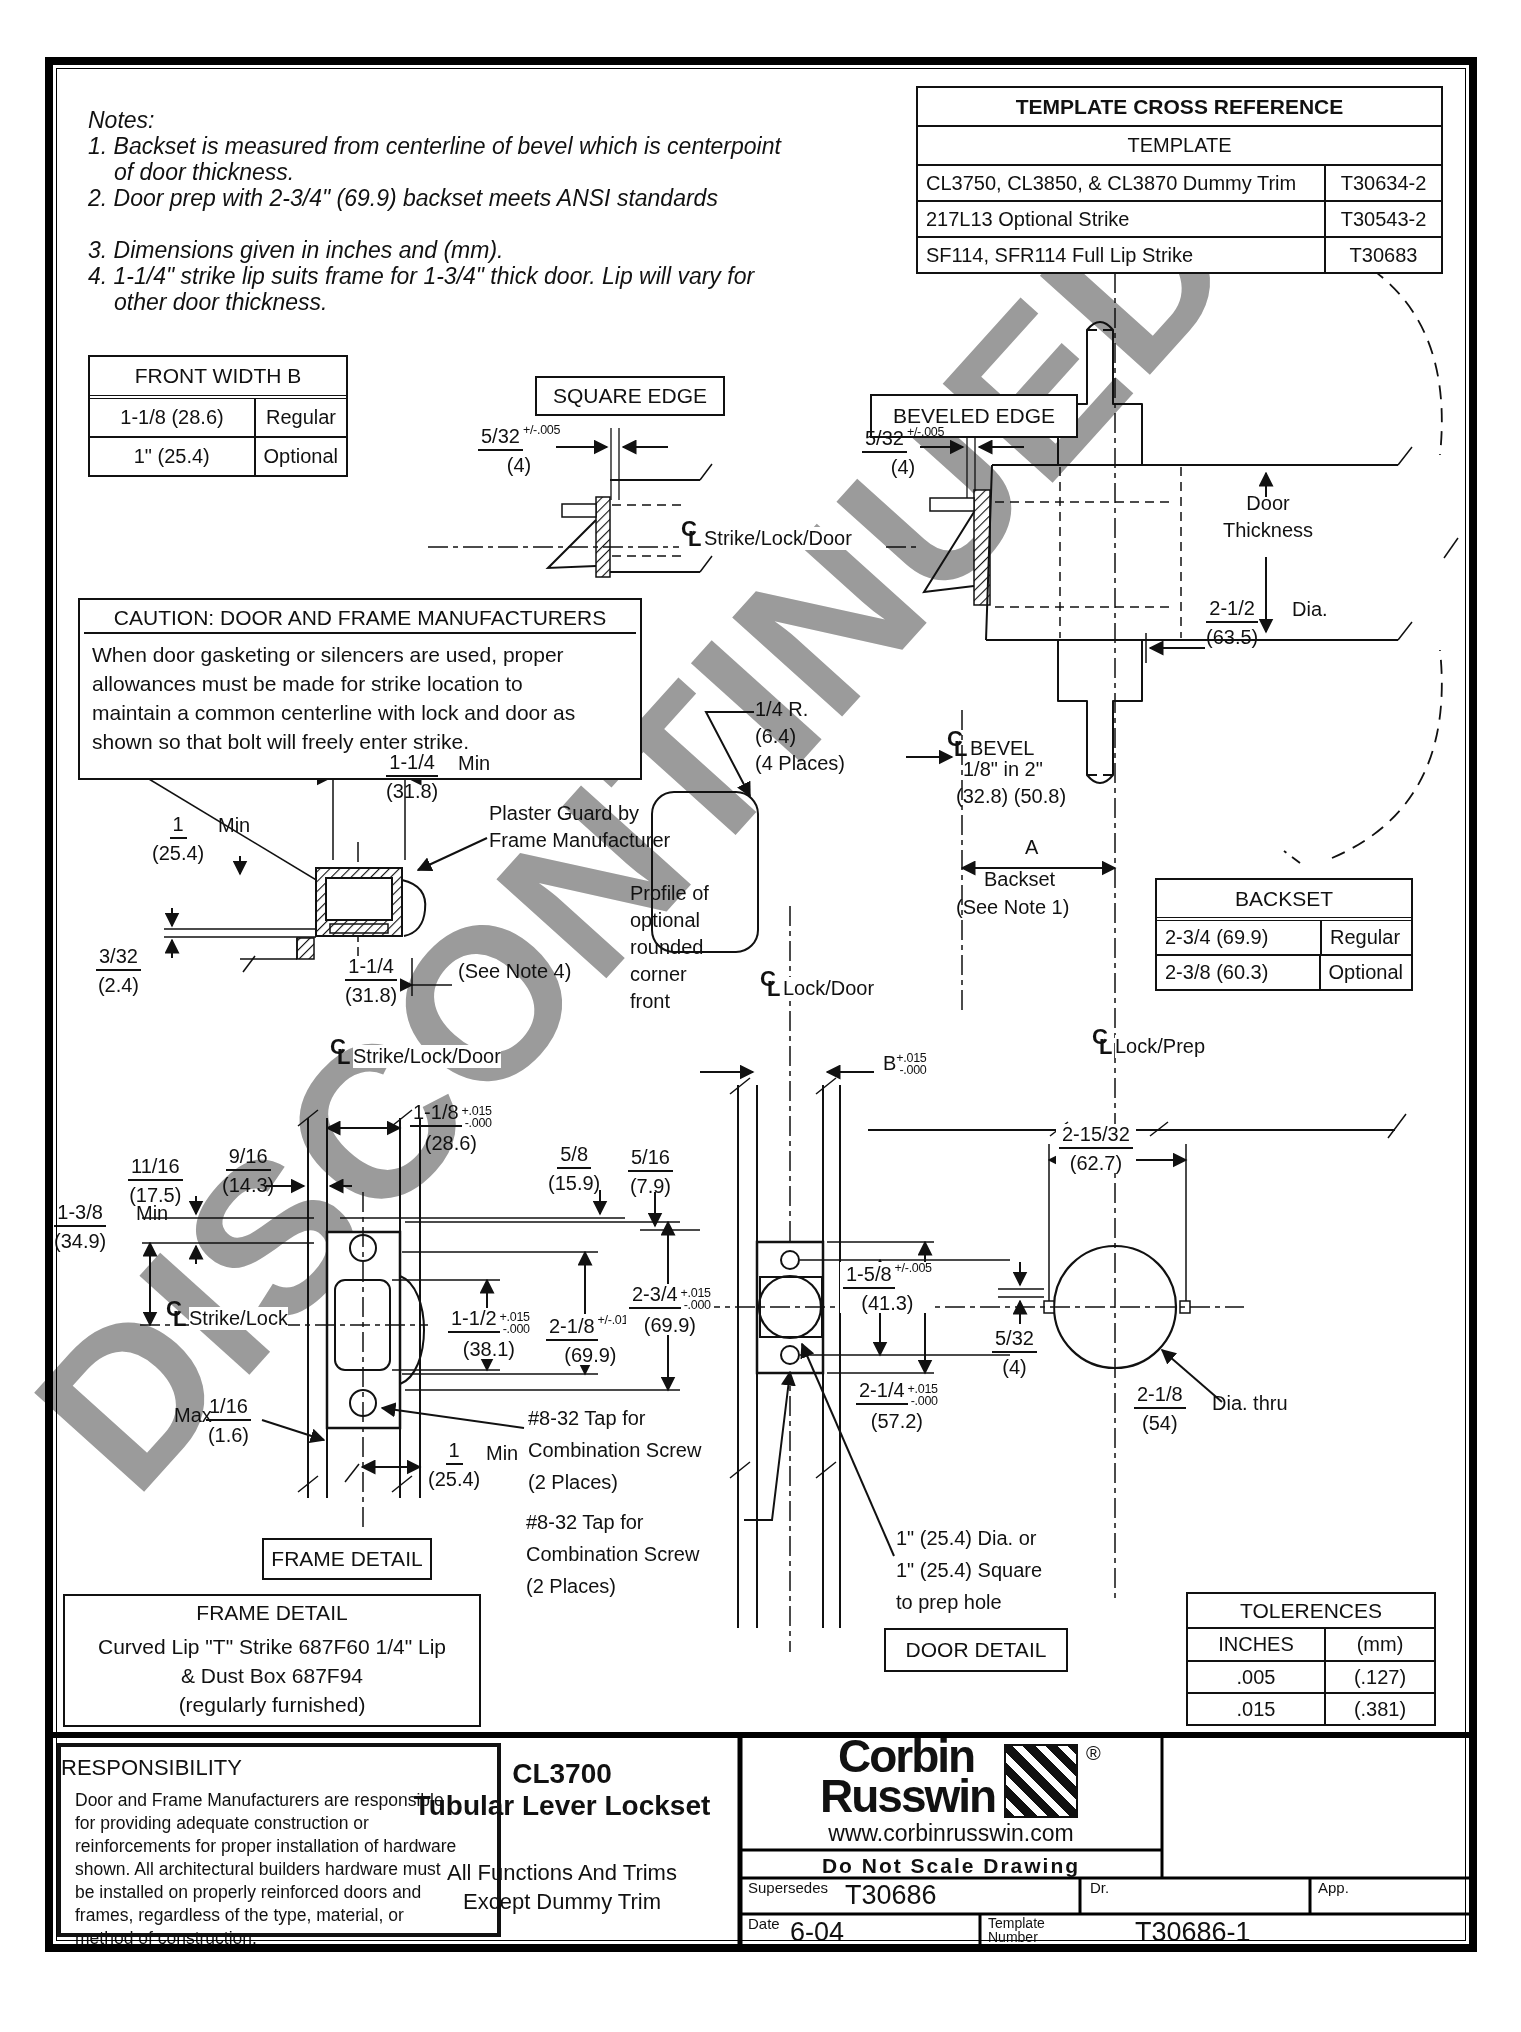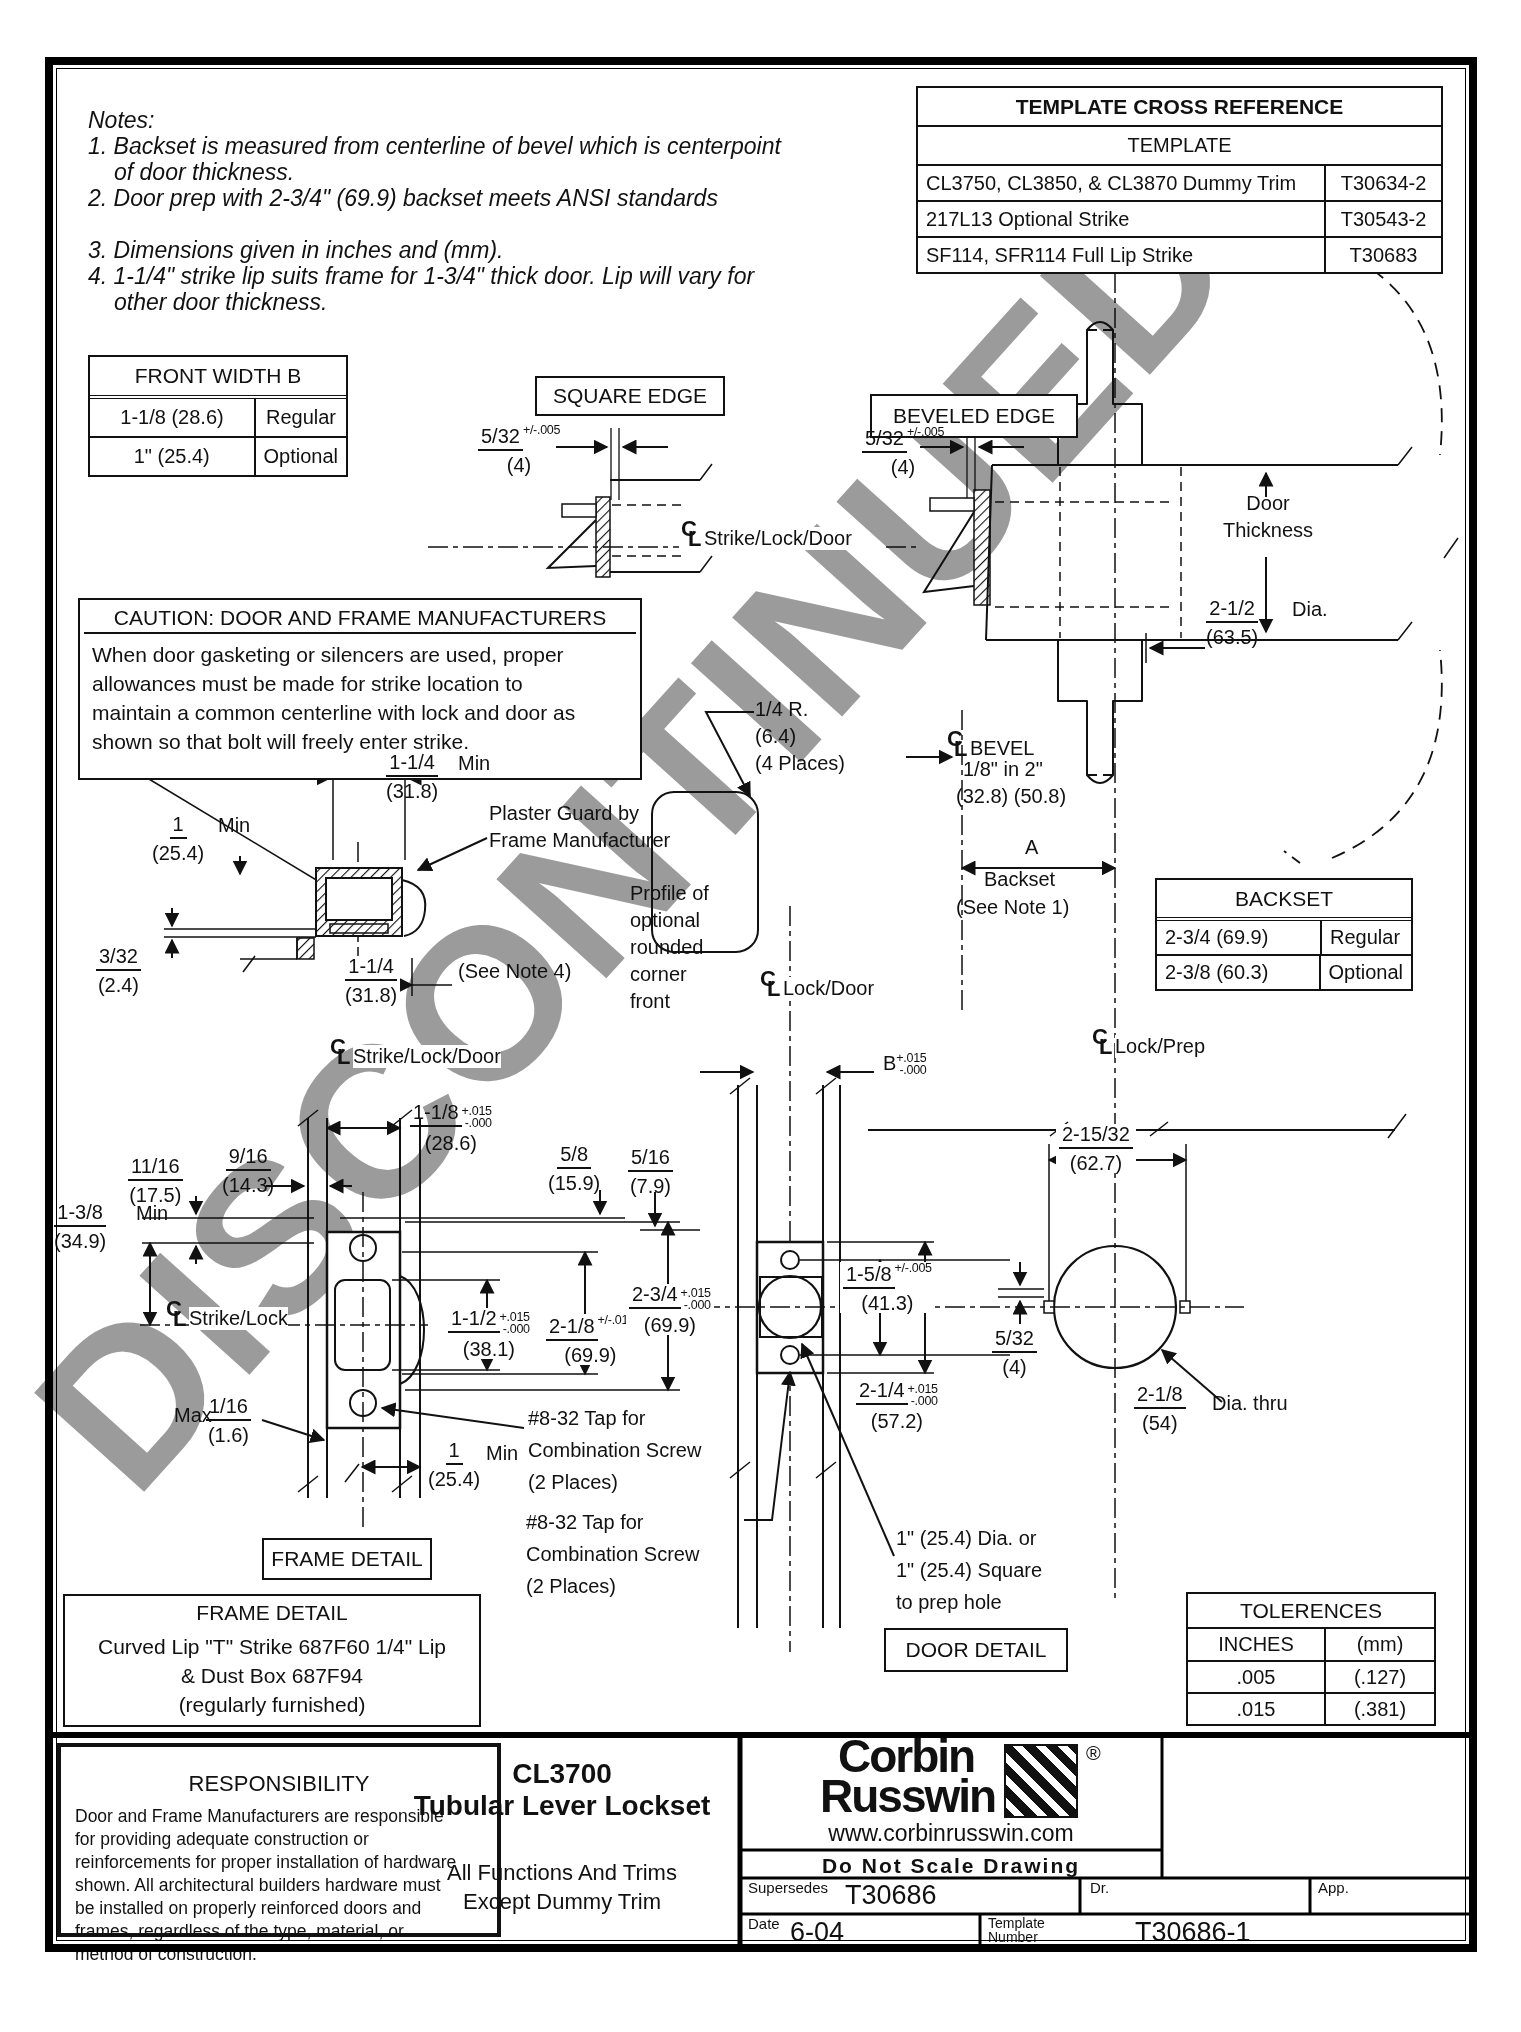--- a/index.html
+++ b/index.html
@@ -458,21 +458,21 @@
       <div class="td c rb" style="width:120px">.005</div>
       <div class="td c" style="flex:1">(.127)</div>
     </div>
     <div class="tr" style="height:30px">
       <div class="td c rb" style="width:120px">.015</div>
       <div class="td c" style="flex:1">(.381)</div>
     </div>
   </div>
 
   <div style="position:absolute;left:57px;top:1743px;width:436px;height:186px;border:4px solid #111;z-index:3">
-    <div style="text-align:center;font-size:22px;padding-top:24px">RESPONSIBILITY</div>
+    <div style="text-align:left;font-size:22px;padding-top:8px">RESPONSIBILITY</div>
     <div style="font-size:17.5px;line-height:23px;padding:8px 14px 0;white-space:pre-line">Door and Frame Manufacturers are responsible
 for providing adequate construction or
 reinforcements for proper installation of hardware
 shown. All architectural builders hardware must
 be installed on properly reinforced doors and
 frames, regardless of the type, material, or
 method of construction.</div>
   </div>
 
   <div class="t ctr" style="left:412px;top:1760px;width:300px;font-size:28px;font-weight:bold">CL3700</div>

